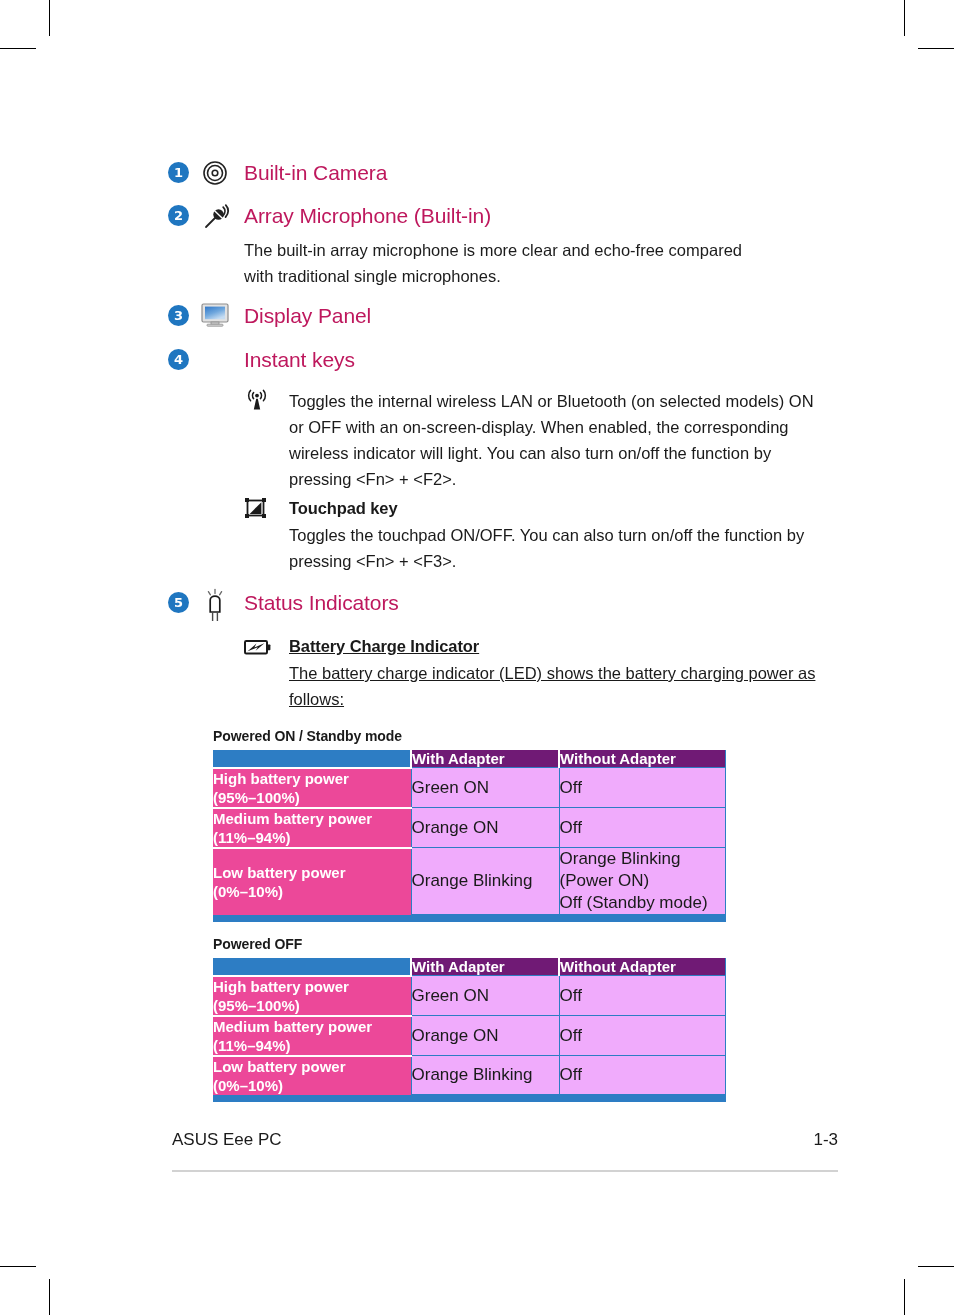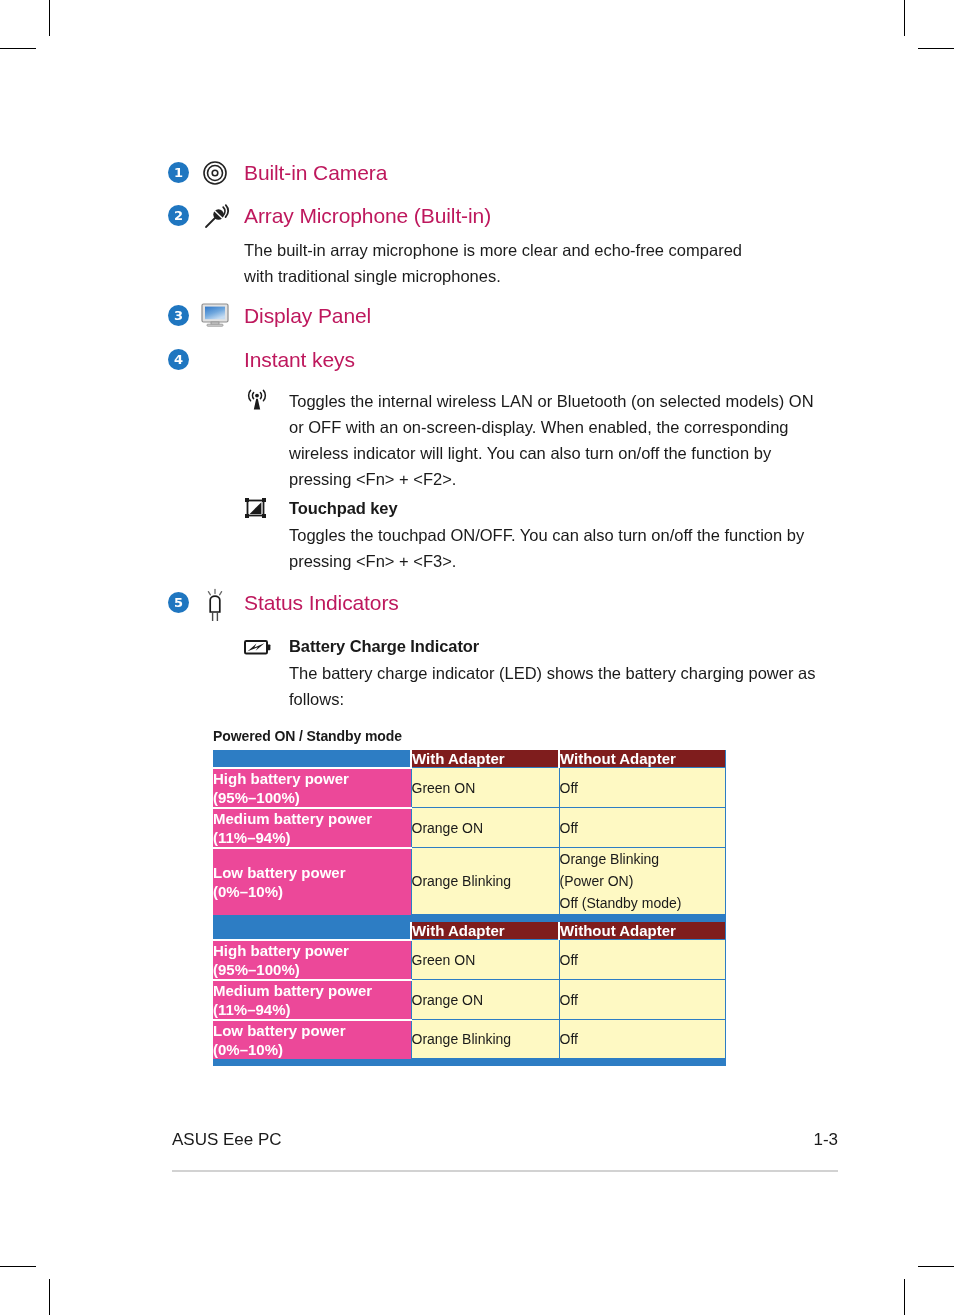--- a/index.html
+++ b/index.html
@@ -138,42 +138,42 @@
   }
   .col-label { width: 198px; }
   .col-with  { width: 148px; }
   .col-wo    { width: 166px; }
 
   .hdr-blank {
     background: #2d7dc4;
     border-bottom: 2px solid #ffffff;
   }
   .hdr-cell {
-    background: #7f1d1d;
+    background: #701a75;
     color: #ffffff;
     font-size: 15px;
     font-weight: bold;
     text-align: left;
     padding: 3px 0 4px 8px;
     border-left: 2px solid #ffffff;
   }
   .lbl-cell {
     background: #ec4899;
     color: #ffffff;
     font-size: 15px;
     font-weight: bold;
     line-height: 19px;
     padding: 6px 6px 7px 8px;
     border-bottom: 2px solid #ffffff;
   }
   .lbl-cell.last { border-bottom: none; }
   .val-cell {
-    background: #fef9c3;
+    background: #f0abfc;
     color: #1a1a1a;
-    font-size: 14px;
+    font-size: 17px;
     line-height: 22px;
     padding: 7px 8px 8px 9px;
     border: 1px solid #2d7dc4;
   }
   .table-foot {
     height: 7px;
     background: #2d7dc4;
   }
 
   
@@ -309,21 +309,21 @@
         </g>
         <g stroke="#4a4a4a" stroke-width="1.4">
           <path d="M10.6 24 L10.6 33"></path>
           <path d="M15.4 24 L15.4 33"></path>
         </g>
       </svg>
     </div>
     <div class="entry-title">Status Indicators</div>
   </div>
 
-  <div class="sub" style="">
+  <div class="sub" style="text-decoration:underline;">
     <div class="sub-icon">
       <svg width="28" height="18" viewBox="0 0 28 18">
         <rect x="1" y="3" width="22" height="12.5" rx="1.2" fill="none" stroke="#1a1a1a" stroke-width="2"></rect>
         <rect x="23" y="6.4" width="3.4" height="5.8" rx="0.8" fill="#1a1a1a"></rect>
         <path d="M3.6 13.2 L12.4 5.6 L10.4 9.4 L20.4 5.2 L11.6 12.8 L13.8 9.2 Z" fill="#1a1a1a"></path>
       </svg>
     </div>
     <div class="sub-title">Battery Charge Indicator</div>
     <div class="sub-body">The battery charge indicator (LED) shows the battery charging power as follows:</div>
   </div>
@@ -369,20 +369,21 @@
         <td class="val-cell" style="white-space:pre-line;">Orange Blinking
 (Power ON)
 Off (Standby mode)</td>
       </tr>
       <tr>
         <td class="table-foot" colspan="3"></td>
       </tr>
     </tbody>
   </table>
 
+  <div class="sec-heading" style="margin-top:14px;">Powered OFF</div>
 
   <table class="batt-table">
     <colgroup>
       <col class="col-label">
         <col class="col-with">
         <col class="col-wo">
     </colgroup>
     <thead>
       <tr>
         <th class="hdr-blank"></th>

